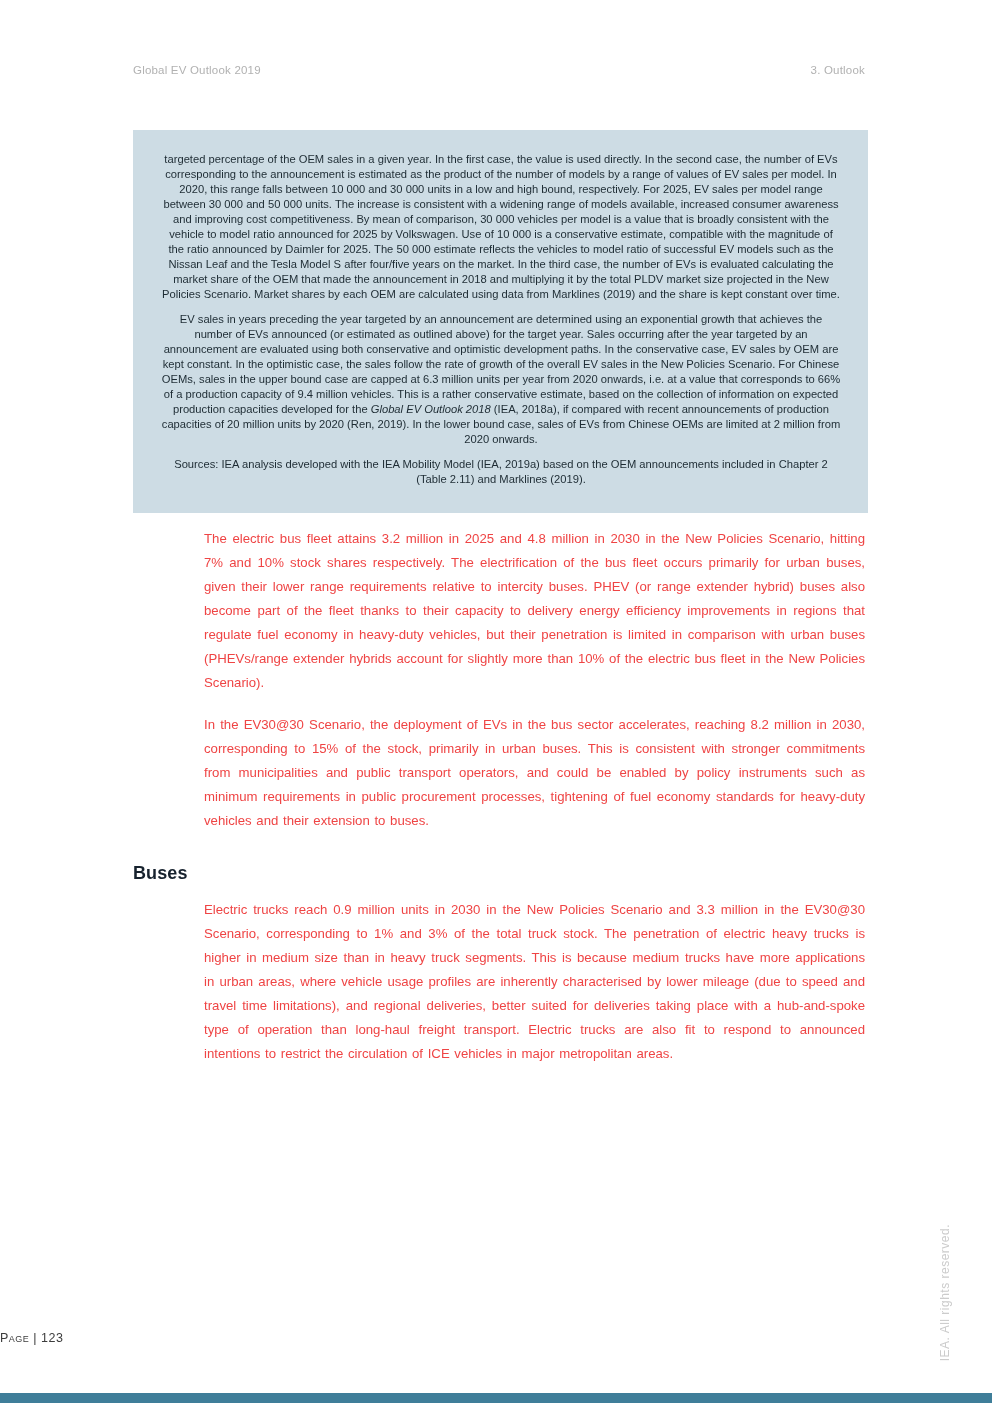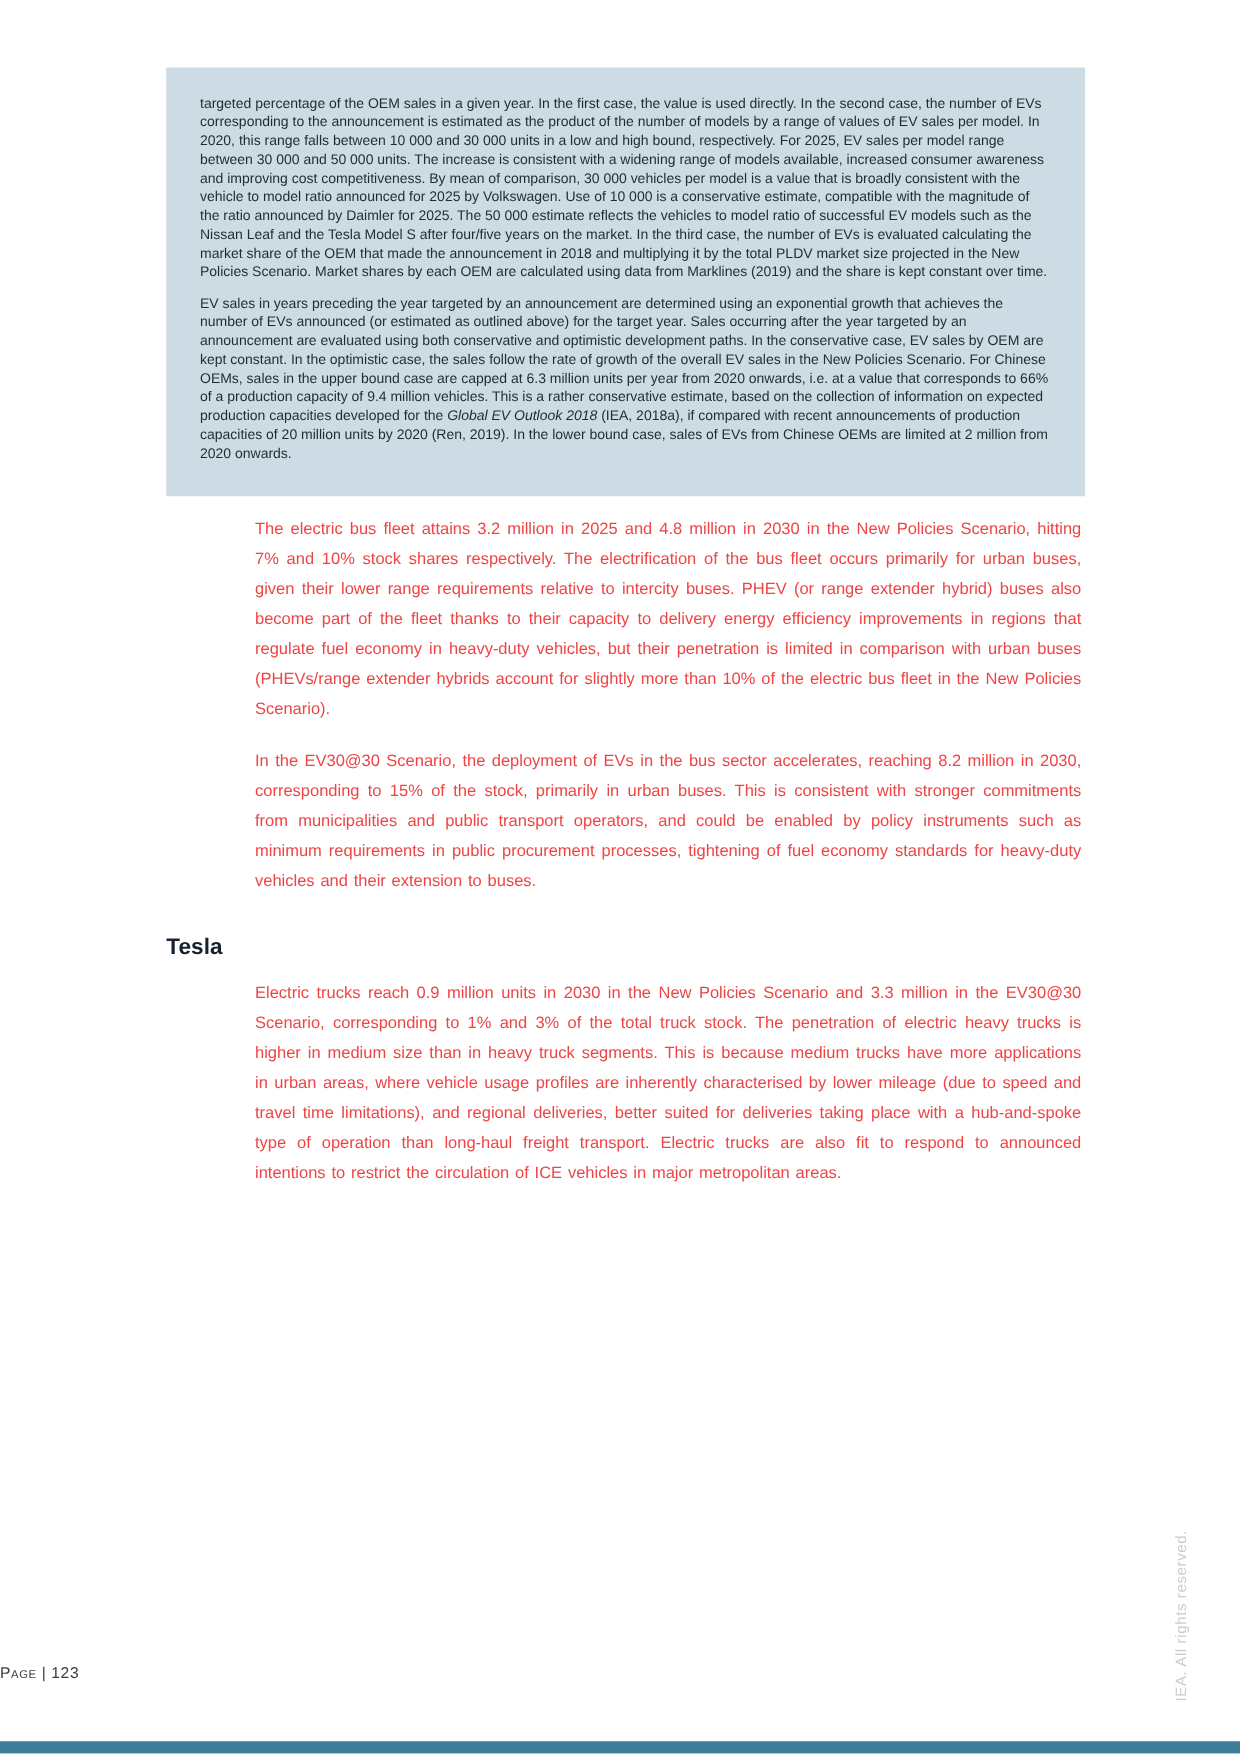--- a/index.html
+++ b/index.html
@@ -23,21 +23,21 @@
     letter-spacing: 0.2px;
   }
   
   .note-box {
     margin: 54px 124px 0 133px;
     background: #cddce4;
     padding: 22px 26px 26px 27px;
     color: #1d2b33;
     font-size: 11.2px;
     line-height: 15px;
-    text-align: left;
+    text-align: center;
   }
   .note-box p { margin: 0 0 10px 0; }
   .note-box p:last-child { margin-bottom: 0; }
   .note-box em { font-style: italic; }
   
   .content { margin: 0 127px 0 133px; }
   .section-heading {
     font-size: 18px;
     font-weight: bold;
     color: #17222e;
@@ -84,32 +84,37 @@
     width: 100%;
     height: 10px;
     background: #3f7e99;
   }
 </style>
 </head>
 <body>
 
 <div class="page">
 
+  <div class="running-header">
+    <span>Global EV Outlook 2019</span>
+    <span>3. Outlook</span>
+  </div>
 
   <div class="note-box" style="background: rgb(205, 220, 228);">
     <p>targeted percentage of the OEM sales in a given year. In the first case, the value is used directly. In the second case, the number of EVs corresponding to the announcement is estimated as the product of the number of models by a range of values of EV sales per model. In 2020, this range falls between 10 000 and 30 000 units in a low and high bound, respectively. For 2025, EV sales per model range between 30 000 and 50 000 units. The increase is consistent with a widening range of models available, increased consumer awareness and improving cost competitiveness. By mean of comparison, 30 000 vehicles per model is a value that is broadly consistent with the vehicle to model ratio announced for 2025 by Volkswagen. Use of 10 000 is a conservative estimate, compatible with the magnitude of the ratio announced by Daimler for 2025. The 50 000 estimate reflects the vehicles to model ratio of successful EV models such as the Nissan Leaf and the Tesla Model S after four/five years on the market. In the third case, the number of EVs is evaluated calculating the market share of the OEM that made the announcement in 2018 and multiplying it by the total PLDV market size projected in the New Policies Scenario. Market shares by each OEM are calculated using data from Marklines (2019) and the share is kept constant over time.</p>
     <p><span>EV sales in years preceding the year targeted by an announcement are determined using an exponential growth that achieves the number of EVs announced (or estimated as outlined above) for the target year. Sales occurring after the year targeted by an announcement are evaluated using both conservative and optimistic development paths. In the conservative case, EV sales by OEM are kept constant. In the optimistic case, the sales follow the rate of growth of the overall EV sales in the New Policies Scenario. For Chinese OEMs, sales in the upper bound case are capped at 6.3 million units per year from 2020 onwards, i.e. at a value that corresponds to 66% of a production capacity of 9.4 million vehicles. This is a rather conservative estimate, based on the collection of information on expected production capacities developed for the </span><em>Global EV Outlook 2018</em><span> (IEA, 2018a), if compared with recent announcements of production capacities of 20 million units by 2020 (Ren, 2019). In the lower bound case, sales of EVs from Chinese OEMs are limited at 2 million from 2020 onwards.</span></p>
+    <p>Sources: IEA analysis developed with the IEA Mobility Model (IEA, 2019a) based on the OEM announcements included in Chapter 2 (Table 2.11) and Marklines (2019).</p>
   </div>
 
   <div class="content">
 
     <p class="body-para">The electric bus fleet attains 3.2 million in 2025 and 4.8 million in 2030 in the New Policies Scenario, hitting 7% and 10% stock shares respectively. The electrification of the bus fleet occurs primarily for urban buses, given their lower range requirements relative to intercity buses. PHEV (or range extender hybrid) buses also become part of the fleet thanks to their capacity to delivery energy efficiency improvements in regions that regulate fuel economy in heavy-duty vehicles, but their penetration is limited in comparison with urban buses (PHEVs/range extender hybrids account for slightly more than 10% of the electric bus fleet in the New Policies Scenario).</p>
     <p class="body-para">In the EV30@30 Scenario, the deployment of EVs in the bus sector accelerates, reaching 8.2 million in 2030, corresponding to 15% of the stock, primarily in urban buses. This is consistent with stronger commitments from municipalities and public transport operators, and could be enabled by policy instruments such as minimum requirements in public procurement processes, tightening of fuel economy standards for heavy-duty vehicles and their extension to buses.</p>
 
-    <h2 class="section-heading">Tesla</h2>
+    <h2 class="section-heading">Buses</h2>
     <p class="body-para">Electric trucks reach 0.9 million units in 2030 in the New Policies Scenario and 3.3 million in the EV30@30 Scenario, corresponding to 1% and 3% of the total truck stock. The penetration of electric heavy trucks is higher in medium size than in heavy truck segments. This is because medium trucks have more applications in urban areas, where vehicle usage profiles are inherently characterised by lower mileage (due to speed and travel time limitations), and regional deliveries, better suited for deliveries taking place with a hub-and-spoke type of operation than long-haul freight transport. Electric trucks are also fit to respond to announced intentions to restrict the circulation of ICE vehicles in major metropolitan areas.</p>
 
   </div>
 
   <div class="page-footer">Page | 123</div>
 
   <div class="side-note">IEA. All rights reserved.</div>
 
   <div class="accent-bar" style="background: rgb(63, 126, 153);"></div>
 

